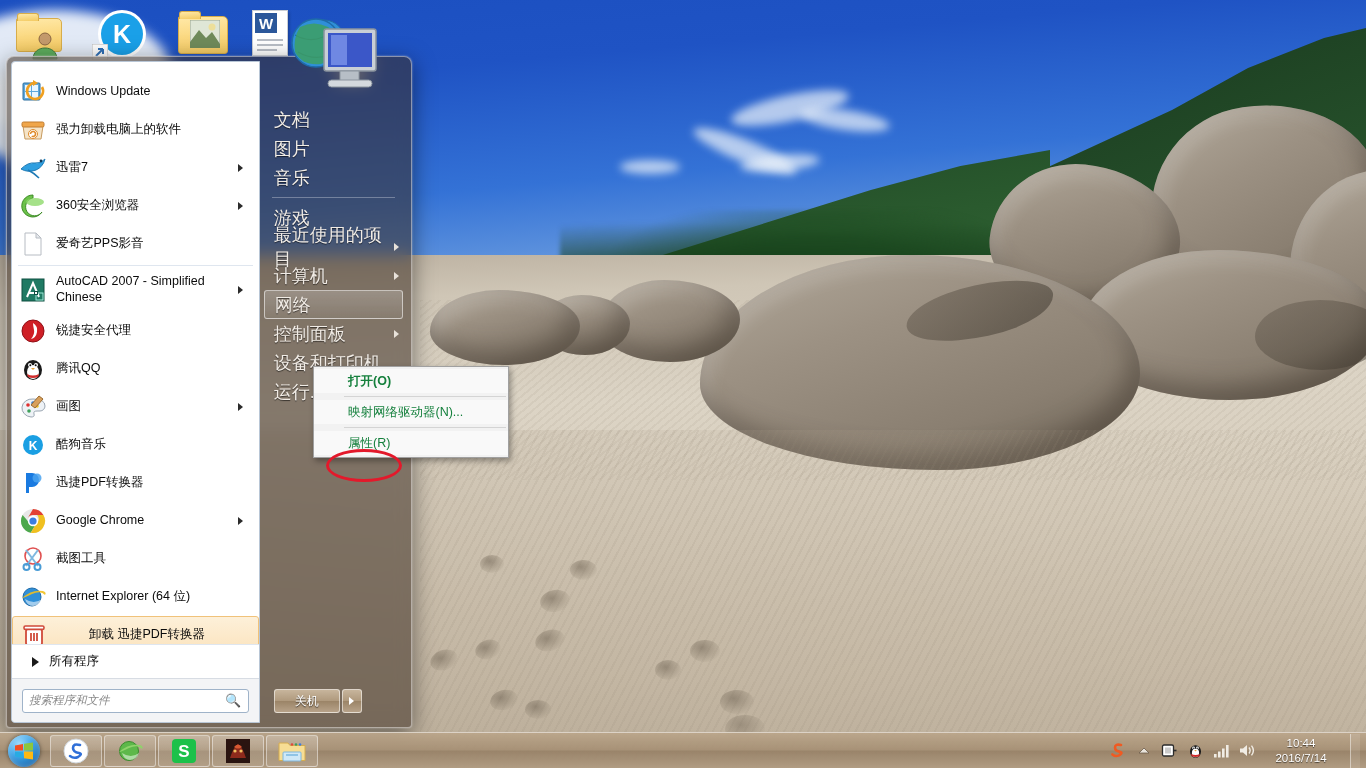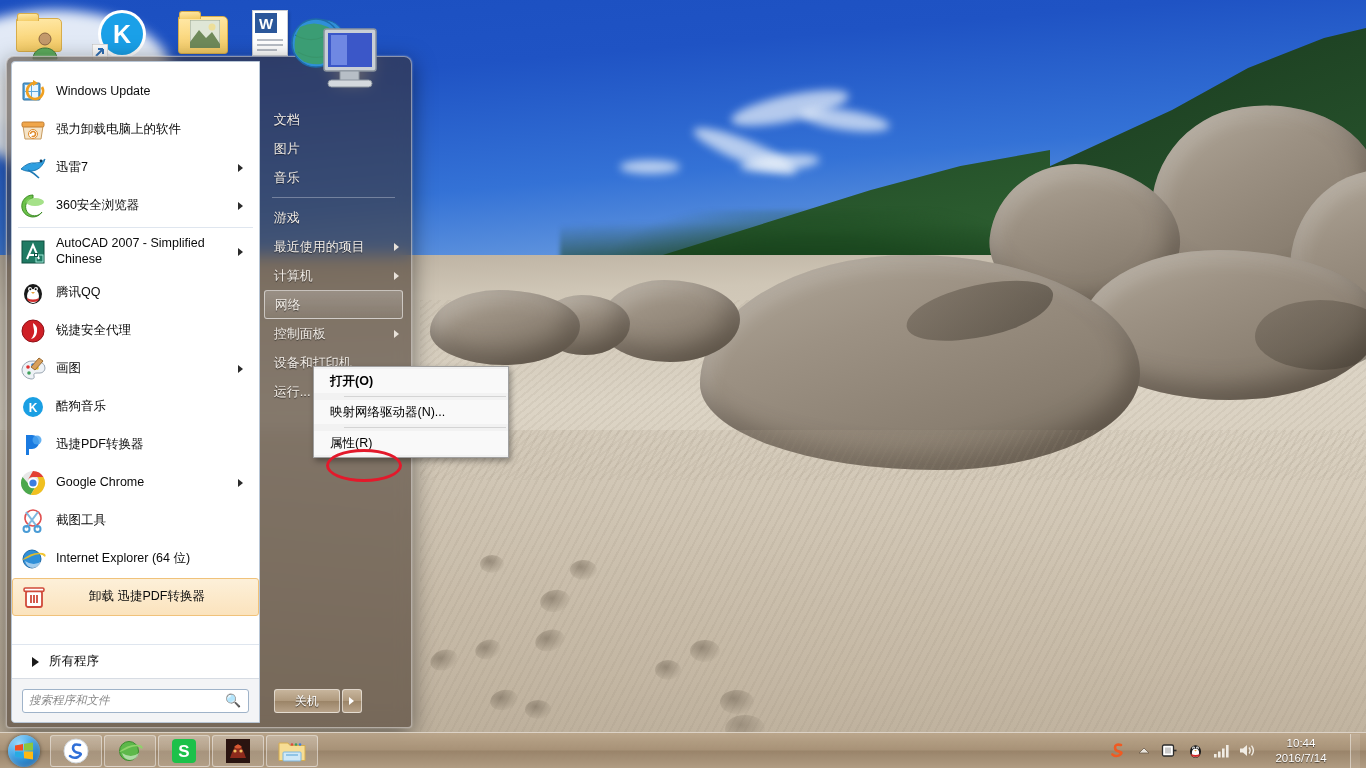--- a/index.html
+++ b/index.html
@@ -147,21 +147,21 @@
 
   #sm-right {
     width:148px; height:100%;
     display:flex; flex-direction:column;
     padding:44px 0 0 0;
     position:relative;
     color:#f1ece6;
   }
   .ritem {
     height:29px; display:flex; align-items:center;
-    padding:0 8px 0 14px; font-size:13px;
+    padding:0 8px 0 14px; font-size:18px;
     text-shadow:0 1px 1px rgba(0,0,0,.6);
     cursor:default;
   }
   .ritem .rarr { width:0;height:0;border-left:5px solid #e8e2da;border-top:4px solid transparent;border-bottom:4px solid transparent; margin-left:auto;}
   .ritem.sel {
     background: linear-gradient(180deg, rgba(255,255,255,.22), rgba(255,255,255,.06));
     border:1px solid rgba(255,255,255,.55); border-radius:3px;
     margin:0 4px; padding-left:10px;
   }
   .rsep { height:1px; background:rgba(255,255,255,.30); margin:5px 12px; }
@@ -190,21 +190,21 @@
   #ctxmenu {
     position:absolute; left:313px; top:366px; width:196px;
     background:#f2f2f2;
     border:1px solid #a0a0a0;
     box-shadow:2px 3px 6px rgba(0,0,0,.35);
     padding:2px 0;
     z-index:20;
   }
   .ctx-item {
     height:24px; display:flex; align-items:center;
-    padding-left:16px; font-size:12.5px; color:#000000;
+    padding-left:34px; font-size:12.5px; color:#15803d;
     background:#f9f9f9;
   }
   .ctx-item.bold { font-weight:bold; }
   .ctx-sep { height:1px; background:#d4d4d4; margin:3px 2px 3px 30px; }
 
   #redcircle {
     position:absolute; left:326px; top:449px; width:76px; height:33px;
     border:3.5px solid #e3192b; border-radius:50%;
     z-index:25; pointer-events:none;
   }
@@ -393,54 +393,61 @@
 
       <div class="prog">
         <svg class="ico" width="26" height="26" viewBox="0 0 26 26">
           <path d="M13 2 a11 11 0 1 0 9 17 a9 9 0 1 1 -9 -14 z" fill="#6cc24a" stroke="#3e8c27"></path>
           <ellipse cx="15" cy="9" rx="9" ry="4" fill="#8fd96b" opacity=".8"></ellipse>
         </svg>
         <span class="lbl">360安全浏览器</span>
         <span class="arr"></span>
       </div>
 
+      <div class="prog">
+        <svg class="ico" width="26" height="26" viewBox="0 0 26 26">
+          <path d="M5 2 h11 l5 5 v17 h-16z" fill="#ffffff" stroke="#b7bcc3"></path>
+          <path d="M16 2 v5 h5z" fill="#e6e9ed" stroke="#b7bcc3"></path>
+        </svg>
+        <span class="lbl">爱奇艺PPS影音</span>
+      </div>
 
       <div class="sm-sep"></div>
 
       <div class="prog tall">
         <svg class="ico" width="26" height="26" viewBox="0 0 26 26">
           <rect x="2" y="2" width="22" height="22" fill="#1f7a63" stroke="#0e4f41"></rect>
           <path d="M7 20 L13 6 L19 20 M9.5 16 h7" stroke="#ffffff" stroke-width="2" fill="none"></path>
           <rect x="16" y="16" width="7" height="7" fill="none" stroke="#9fe8d8"></rect>
           <rect x="14.5" y="14.5" width="3" height="3" fill="#ffffff" stroke="#0e4f41"></rect>
         </svg>
         <span class="lbl">AutoCAD 2007 - Simplified Chinese</span>
         <span class="arr"></span>
+      </div>
+
+      <div class="prog">
+        <svg class="ico" width="26" height="26" viewBox="0 0 26 26">
+          <circle cx="13" cy="13" r="11" fill="#cf1f26" stroke="#8f0f16"></circle>
+          <path d="M13 5 q5 3 4 9 q-1 6 -6 7 q4 -5 3 -9 q-1 -5 -1 -7z" fill="#ffffff"></path>
+        </svg>
+        <span class="lbl">锐捷安全代理</span>
       </div>
 
       <div class="prog">
         <svg class="ico" width="26" height="26" viewBox="0 0 26 26">
           <ellipse cx="13" cy="14" rx="9" ry="10" fill="#1a1a1a"></ellipse>
           <ellipse cx="13" cy="16" rx="6" ry="7" fill="#ffffff"></ellipse>
           <circle cx="10" cy="9" r="2" fill="#ffffff"></circle>
             <circle cx="16" cy="9" r="2" fill="#ffffff"></circle>
           <circle cx="10.3" cy="9.3" r="1" fill="#111"></circle>
             <circle cx="15.7" cy="9.3" r="1" fill="#111"></circle>
           <path d="M11 12 h4 l-2 2z" fill="#e8a33d"></path>
           <path d="M7 18 q6 3 12 0 l-1 3 q-5 2 -10 0z" fill="#d02b2b"></path>
         </svg>
         <span class="lbl">腾讯QQ</span>
-      </div>
-
-      <div class="prog">
-        <svg class="ico" width="26" height="26" viewBox="0 0 26 26">
-          <circle cx="13" cy="13" r="11" fill="#cf1f26" stroke="#8f0f16"></circle>
-          <path d="M13 5 q5 3 4 9 q-1 6 -6 7 q4 -5 3 -9 q-1 -5 -1 -7z" fill="#ffffff"></path>
-        </svg>
-        <span class="lbl">锐捷安全代理</span>
       </div>
 
       <div class="prog">
         <svg class="ico" width="26" height="26" viewBox="0 0 26 26">
           <path d="M13 5 a10 9 0 1 0 -2 18 q4 0 3 -3 q-1 -3 3 -3 h3 a5 5 0 0 0 5 -5 q0 -7 -12 -7z" fill="#eef2f6" stroke="#9aa6b2"></path>
           <circle cx="8" cy="11" r="1.8" fill="#e03030"></circle>
             <circle cx="13" cy="9" r="1.8" fill="#2f7fd8"></circle>
           <circle cx="17" cy="12" r="1.8" fill="#f0c020"></circle>
             <circle cx="9" cy="17" r="1.8" fill="#3fa05b"></circle>
           <path d="M19 2 l4 3 l-8 9 l-4 -3z" fill="#d8a05c" stroke="#9a6a30"></path>

